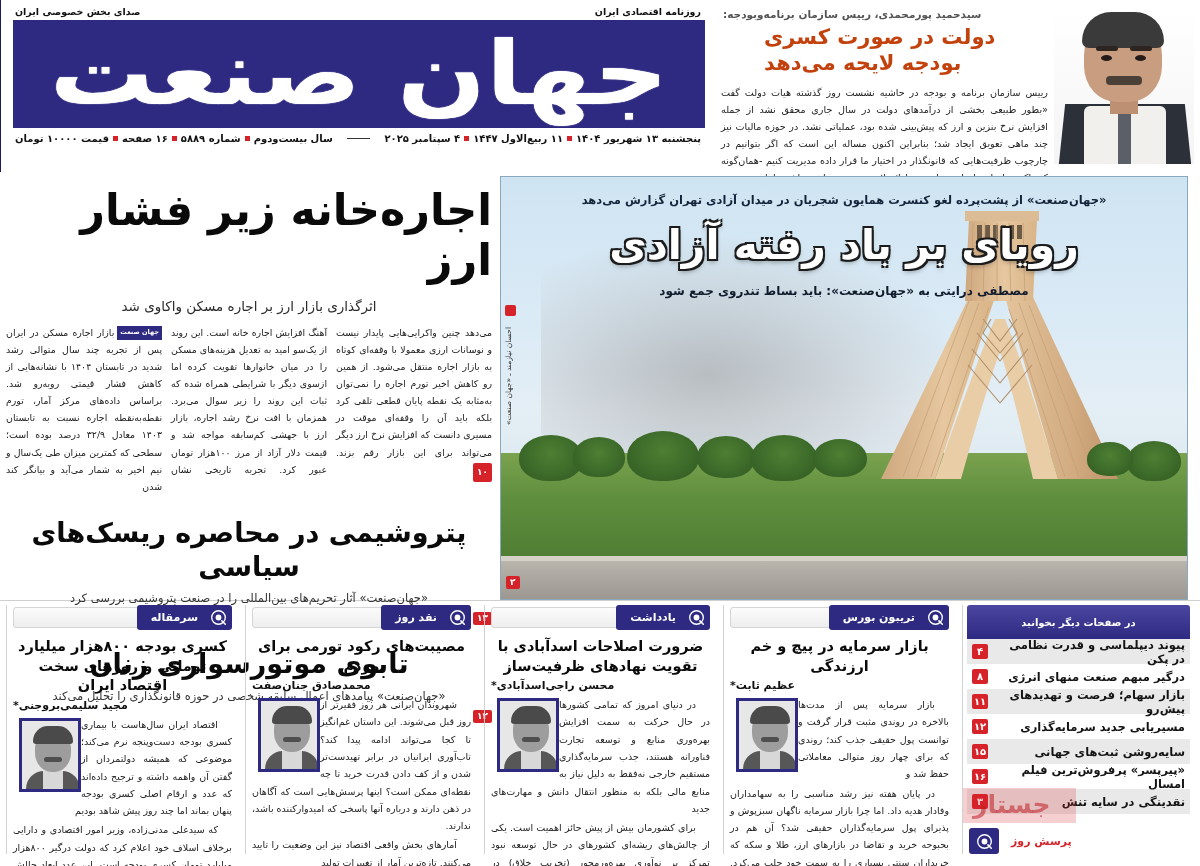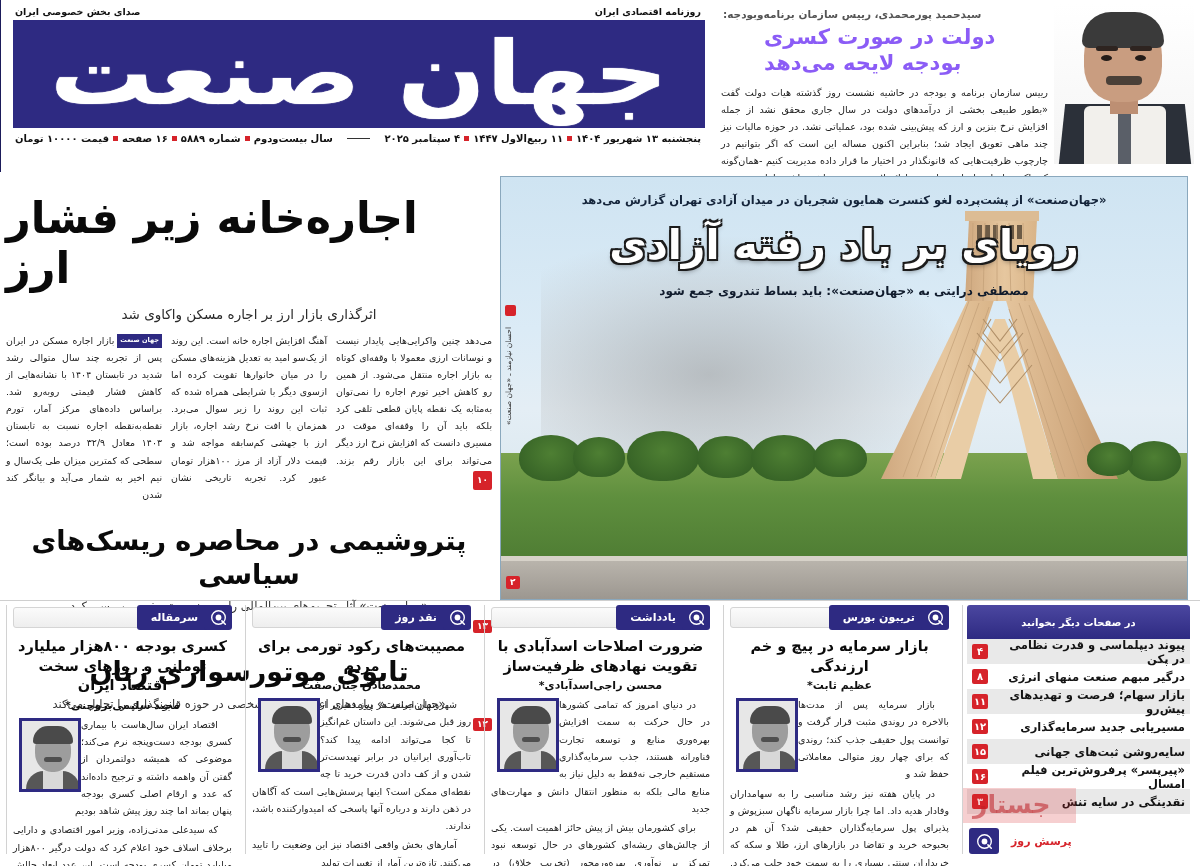--- a/index.html
+++ b/index.html
@@ -110,21 +110,21 @@
     font-size: 10.5px;
     font-weight: bold;
     color: #555;
     text-align: left;
     margin-bottom: 4px;
     padding-left: 2px;
   }
   .topleft-title {
     font-size: 21px;
     font-weight: bold;
-    color: #8b5cf6;
+    color: #c2410c;
     text-align: left;
     line-height: 1.25;
     margin-bottom: 7px;
     letter-spacing: -0.5px;
     margin-left: 43px;
   }
   .topleft-body {
     font-size: 9.6px;
     line-height: 1.78;
     color: #1a1a1a;
@@ -155,24 +155,24 @@
   
   .leadcol {
     width: 486px;
     display: flex;
     flex-direction: column;
   }
   .lead-title {
     font-size: 43px;
     font-weight: bold;
     color: #0a0a0a;
-    text-align: left;
+    text-align: right;
     line-height: 1.16;
     letter-spacing: -1px;
-    margin-top: 18px;
+    margin-top: 10px;
   }
   .lead-sub {
     font-size: 13.5px;
     color: #2a2a2a;
     text-align: center;
     margin-top: 12px;
     margin-bottom: 10px;
     font-weight: 500;
   }
   .lead-cols {
@@ -424,21 +424,21 @@
     color: #0a0a0a;
     text-align: center;
     line-height: 1.35;
     margin: 2px 0 3px 0;
     letter-spacing: -0.3px;
   }
   .art-author {
     font-size: 11px;
     font-weight: bold;
     color: #111;
-    text-align: center;
+    text-align: left;
     margin-bottom: 4px;
   }
   .art-body {
     font-size: 9.5px;
     line-height: 1.82;
     color: #1a1a1a;
     text-align: justify;
     position: relative;
   }
   .art-body p { text-indent: 14px; margin-bottom: 2px; text-align: justify; }

